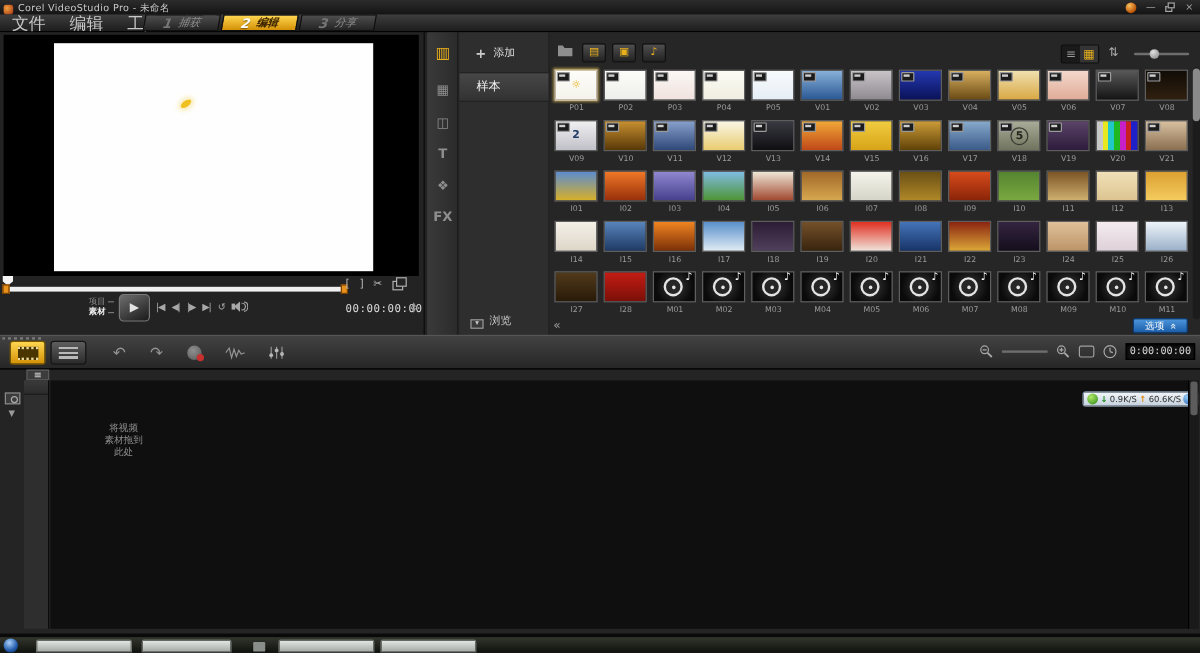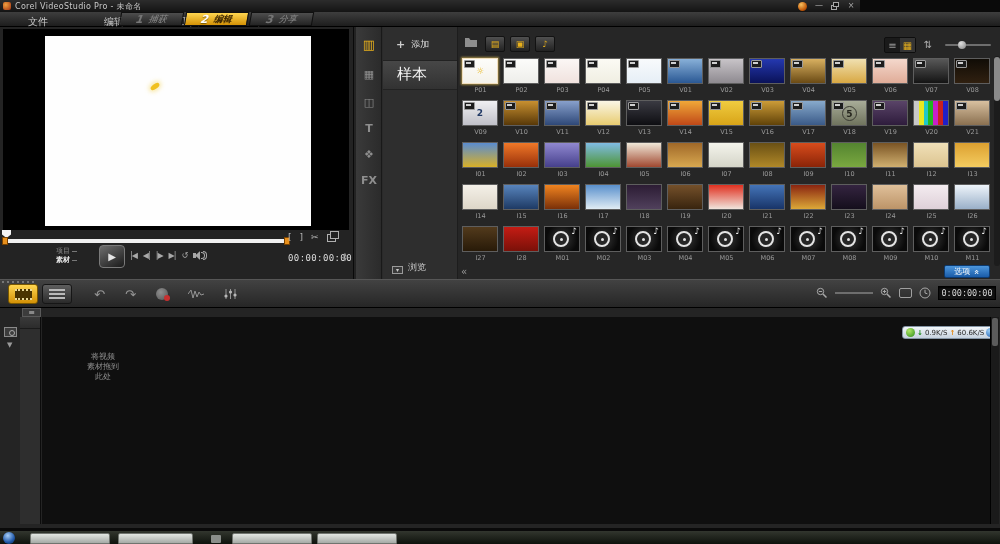--- a/index.html
+++ b/index.html
@@ -1,46 +1,46 @@
 <!DOCTYPE html>
 <html><head>
 <meta charset="utf-8">
 <style>
 *{margin:0;padding:0;box-sizing:border-box}
 body{background:#444;font-family:"DejaVu Sans","Liberation Sans",sans-serif}
 .app{position:relative;width:1000px;height:544px;background:#0a0a0a;overflow:hidden;color:#ccc}
 
-.titlebar{position:absolute;left:0;top:0;width:860px;height:12px;background:linear-gradient(180deg,#2c2c2c,#141414);display:flex;align-items:center}
+.titlebar{position:absolute;left:0;top:0;width:1000px;height:12px;background:linear-gradient(180deg,#2c2c2c,#141414);display:flex;align-items:flex-end}
 .app-icon{width:8px;height:8px;margin:0 4px 0 3px;background:radial-gradient(circle at 35% 35%,#f0a040,#a03010);border-radius:2px}
 .title-text{font-size:8px;color:#c8c8c8;letter-spacing:.3px;white-space:nowrap}
 .win-controls{position:absolute;right:4px;top:1px;display:flex;gap:7px;align-items:center;height:10px}
 .help-orb{width:9px;height:9px;border-radius:50%;background:radial-gradient(circle at 35% 30%,#f8c060,#c05808 65%,#702800)}
 .wc{font-size:8px;line-height:10px;color:#a8a8a8;text-align:center;min-width:10px}
 .wc-restore{position:relative;width:8px;height:8px}
 .wc-restore i{position:absolute;left:0;bottom:0;width:6px;height:5px;border:1px solid #a8a8a8;display:block}
 .wc-restore i+i{left:2px;bottom:3px;background:#141414}
 
 .menubar{position:absolute;left:0;top:12px;width:1000px;height:15px;background:linear-gradient(180deg,#3e3e3e,#1d1d1d);border-bottom:1px solid #000;display:flex;align-items:center}
-.menu-item{font-size:10px;color:#c8c8c8;padding:0 28px}
+.menu-item{font-size:14px;color:#c8c8c8;padding:0 10px}
 .steps{position:absolute;left:120px;top:0;display:flex;height:14px}
 .tab{width:63px;margin-right:2px;transform:skewX(-10deg);background:linear-gradient(180deg,#4e4e4e,#242424);border:1px solid #101010;display:flex;align-items:center;justify-content:center;gap:5px;font-size:9px;color:#8e8e8e;font-style:italic}
 .tab .num{font-size:11px;font-weight:bold;color:#767676}
 .tab.active{background:linear-gradient(180deg,#ffd650,#d39106);color:#3a2400;font-weight:bold}
 .tab.active .num{color:#fff;text-shadow:0 1px 1px #7a5a00}
 
 .main{position:absolute;left:0;top:27px;width:1000px;height:252px;background:#232323}
 .preview-panel{position:absolute;left:0;top:0;width:354px;height:252px;background:#232323;border-right:1px solid #0a0a0a}
 .video-area{position:absolute;left:3px;top:2px;width:346px;height:201px;background:#000}
 .canvas{position:absolute;left:42px;top:7px;width:266px;height:190px;background:#fefefe}
 .paint-mark{position:absolute;left:105px;top:48px;width:10px;height:5px;background:#f0c020;border-radius:50%;transform:rotate(-35deg);box-shadow:0 0 4px 2px rgba(248,228,150,.8)}
 .scrub-marker{position:absolute;left:2px;top:203px;width:9px;height:8px;background:#f4f4f4;clip-path:polygon(0 0,100% 0,100% 55%,50% 100%,0 55%)}
 .scrub-track{position:absolute;left:4px;top:212px;width:284px;height:4px;background:#f0f0f0}
 .scrub-handle{position:absolute;top:210px;width:6px;height:8px;background:#e8901c;border:1px solid #7a4200}
 .h-left{left:2px}.h-right{left:284px}
-.mode-labels{position:absolute;left:56px;top:220px;font-size:7px;line-height:9px;text-align:center}
+.mode-labels{position:absolute;left:74px;top:220px;font-size:7px;line-height:9px;text-align:center}
 .mode-proj{color:#8a8a8a}.mode-clip{color:#f0f0f0;font-weight:bold}
 .mode-labels .dash{display:inline-block;width:5px;height:1px;background:#777;vertical-align:middle;margin-left:2px}
 .play-btn{position:absolute;left:99px;top:218px;width:26px;height:23px;border-radius:4px;background:linear-gradient(150deg,#6e6e6e,#1a1a1a);border:1px solid #7a7a7a;color:#e4e4e4;font-size:10px;display:flex;align-items:center;justify-content:center}
 .transport{position:absolute;left:130px;top:224px;display:flex;gap:6px;align-items:center}
 .t-btn{font-size:8px;color:#a8a8a8;letter-spacing:-1px;text-align:center;cursor:default}
 .speaker{position:relative;width:13px;height:9px}
 .speaker .sp-box{position:absolute;left:0;top:2px;width:3px;height:5px;background:#a8a8a8}
 .speaker .sp-tri{position:absolute;left:2px;top:0;width:5px;height:9px;background:#a8a8a8;clip-path:polygon(100% 0,100% 100%,0 50%)}
 .speaker .wave{position:absolute;top:1px;width:4px;height:7px;border:1px solid #a8a8a8;border-left:none;border-radius:0 4px 4px 0}
 .speaker .w1{left:8px}.speaker .w2{left:10px;height:9px;top:0}
@@ -51,21 +51,21 @@
 .tc-spin{position:absolute;left:343px;top:225px;display:flex;flex-direction:column;font-size:5px;line-height:5px;color:#9a9a9a}
 
 .lib-panel{position:absolute;left:356px;top:0;width:644px;height:252px;background:#2a2a2a}
 .lib-grip{position:absolute;left:2px;top:1px;width:34px;height:2px;background:repeating-linear-gradient(90deg,#777 0 2px,transparent 2px 5px)}
 .cat-strip{position:absolute;left:0;top:0;width:26px;height:252px;background:linear-gradient(90deg,#3a3a3a,#2b2b2b);border-right:1px solid #191919}
 .cat{position:absolute;left:0;width:26px;height:18px;display:flex;align-items:center;justify-content:center;font-size:11px;color:#8e8e8e;font-weight:bold}
 .cat.active{color:#e8b01c;font-size:13px}
 .nav-col{position:absolute;left:27px;top:0;width:75px;height:252px;background:#2e2e2e;border-right:1px solid #1d1d1d}
 .add-row{display:flex;align-items:center;gap:6px;padding:11px 0 9px 13px;font-size:9px;color:#dcdcdc}
 .plus{color:#cccccc;font-size:11px;font-weight:bold;line-height:8px}
-.nav-sel{background:linear-gradient(180deg,#474747,#323232);border-top:1px solid #222;border-bottom:1px solid #222;padding:4px 0 5px 14px;font-size:15px;color:#f2f2f2}
+.nav-sel{background:linear-gradient(180deg,#474747,#323232);border-top:1px solid #222;border-bottom:1px solid #222;padding:4px 0 5px 14px;font-size:10px;color:#f2f2f2}
 .browse-row{position:absolute;left:9px;bottom:5px;display:flex;align-items:flex-end;gap:5px;font-size:9px;color:#c8c8c8}
 .browse-icon{width:11px;height:8px;border:1px solid #9a9a9a;background:#3a3a3a;font-size:6px;line-height:6px;text-align:center;color:#ccc}
 .gallery{position:absolute;left:102px;top:0;width:542px;height:252px;background:#262626}
 .folder-btn{position:absolute;left:6px;top:9px}
 .filter-group{position:absolute;left:27px;top:9px;display:flex;gap:5px}
 .f-btn{width:20px;height:16px;background:linear-gradient(180deg,#505050,#222);border:1px solid #121212;border-radius:2px;color:#e8b01c;font-size:9px;display:flex;align-items:center;justify-content:center}
 .view-group{position:absolute;left:426px;top:10px;display:flex;background:#1a1a1a;border:1px solid #0e0e0e;border-radius:2px}
 .v-btn{width:15px;height:14px;font-size:10px;color:#9a9a9a;display:flex;align-items:center;justify-content:center}
 .v-btn.active{color:#e8b01c;background:#343434}
 .sort-btn{position:absolute;left:463px;top:11px;width:14px;height:13px;color:#b0b0b0;font-size:10px;text-align:center;line-height:13px}

